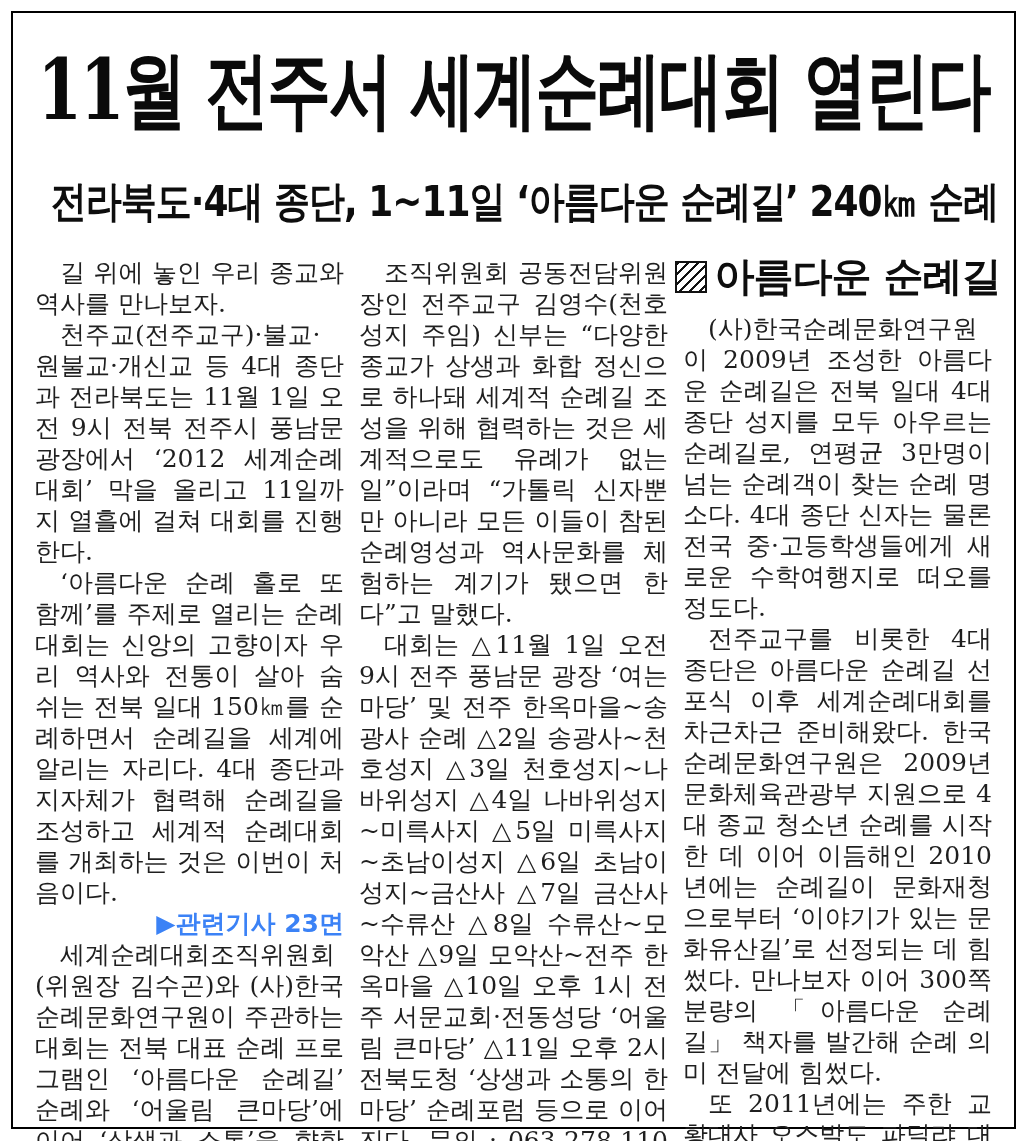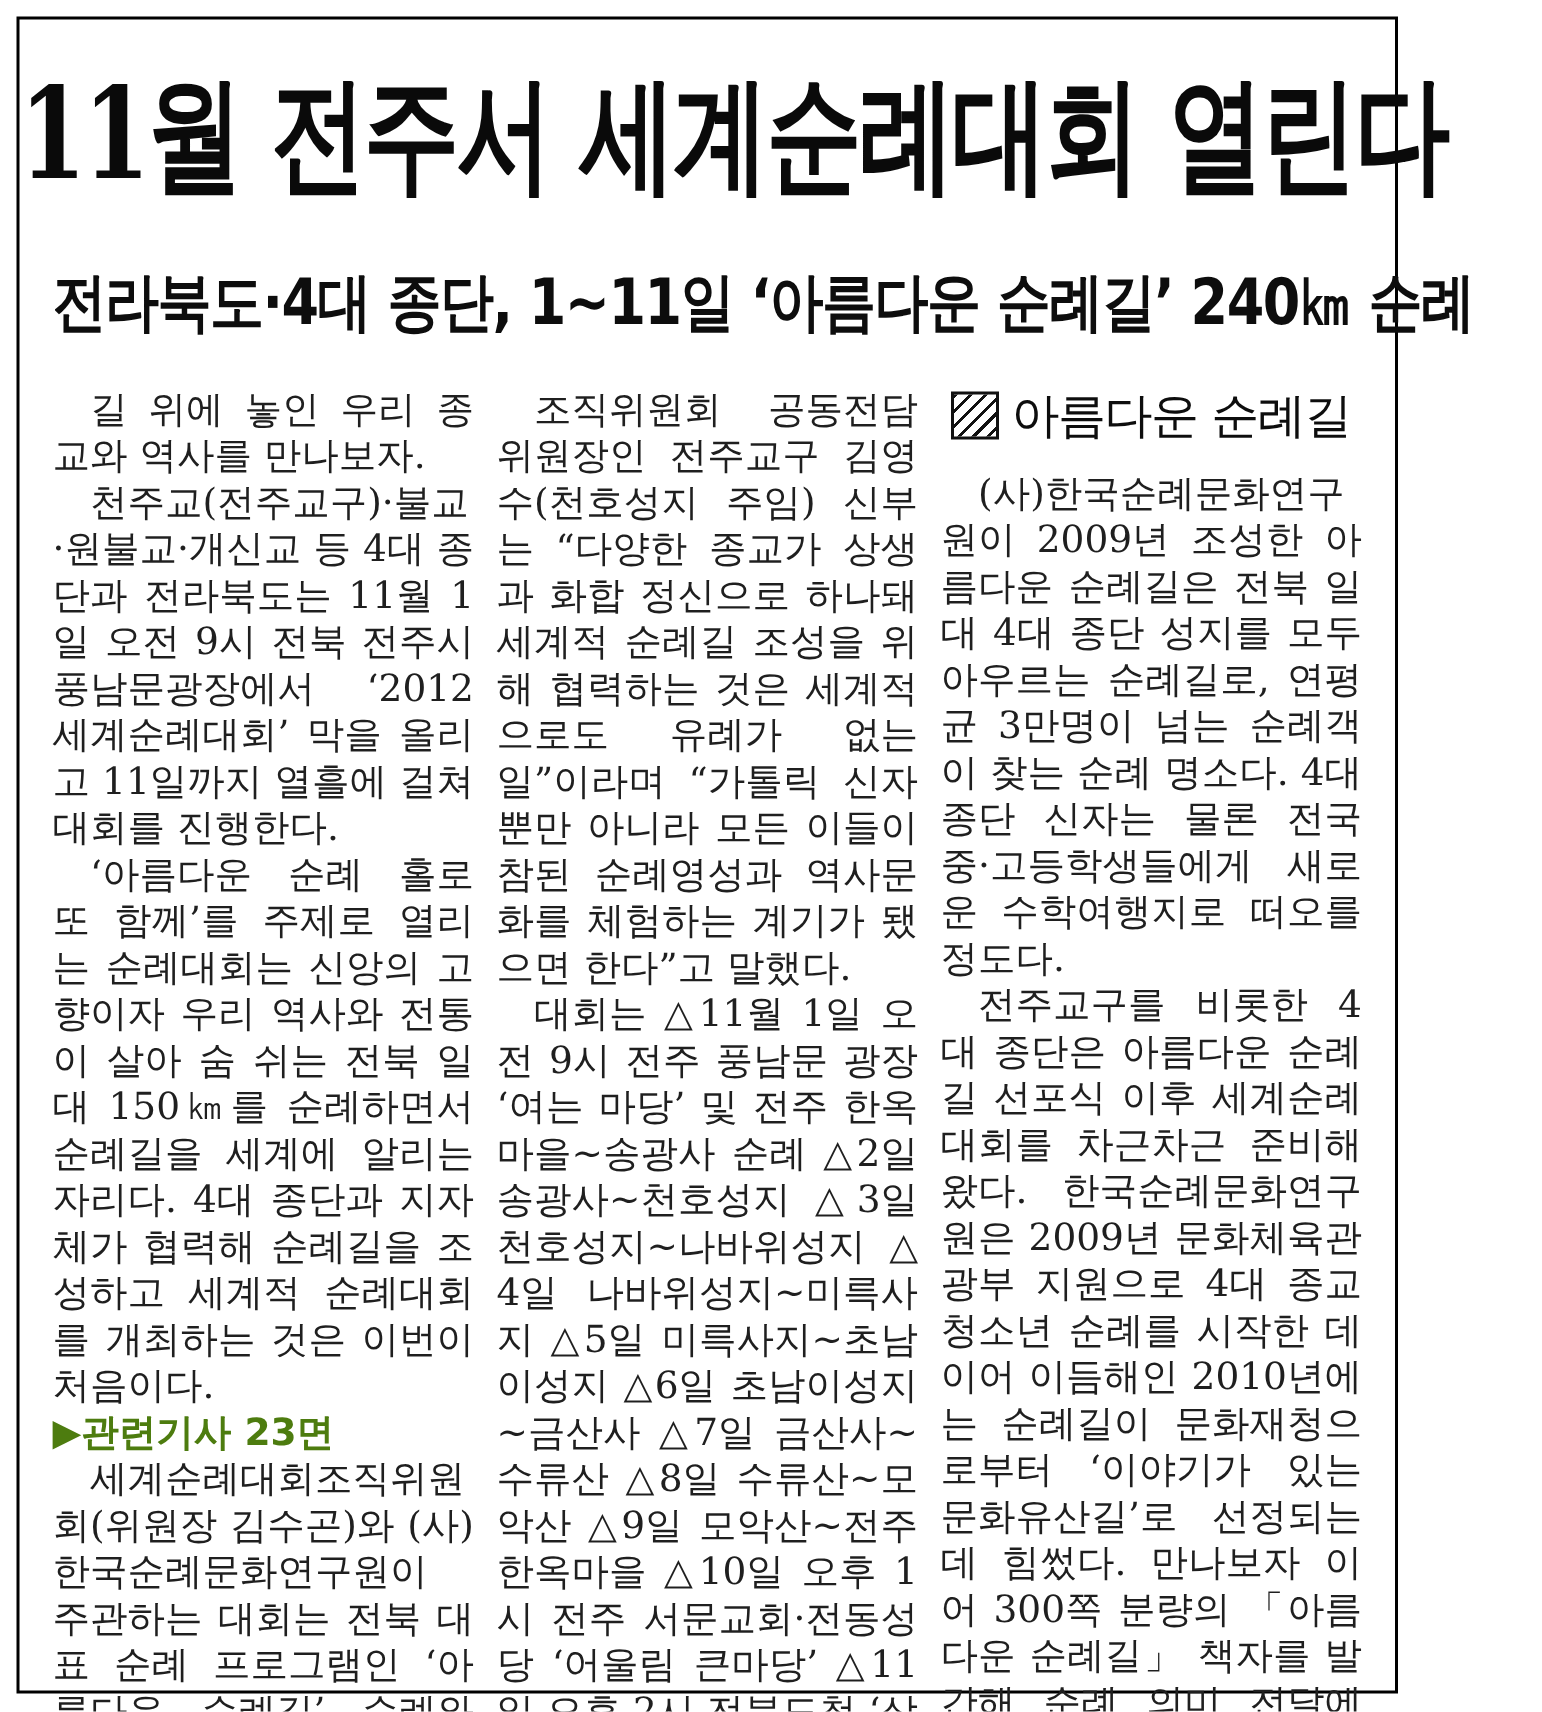--- a/index.html
+++ b/index.html
@@ -6,21 +6,21 @@
   body {
     width: 1028px; height: 1141px;
     background: #ffffff;
     font-family: "DejaVu Serif", serif;
     position: relative;
     overflow: hidden;
   }
   .frame {
     position: absolute;
     left: 11px; top: 11px;
-    width: 921px; height: 1118px;
+    width: 1005px; height: 1118px;
     border: 2px solid #000;
     box-sizing: border-box;
     background: #fff;
   }
   .headline {
     margin-top: 34px;
     text-align: center;
     font-weight: bold;
     color: #0a0a0a;
     font-size: 64px;
@@ -62,31 +62,32 @@
     color: #1f1f1f;
     text-align: justify;
     word-break: break-all;
   }
   .col p { margin: 0; }
   .para { text-indent: 25px; }
   .cont { text-indent: 0; }
   .related {
     font-family: "DejaVu Sans", "Liberation Sans", sans-serif;
     font-weight: bold;
+    text-align: right;
     text-indent: 0;
-    color: #4d7c0f;
+    color: #3b82f6;
   }
   .section-header {
     display: flex;
-    align-items: flex-end;
+    align-items: flex-start;
     justify-content: center;
     gap: 8px;
     font-family: "DejaVu Sans", "Liberation Sans", sans-serif;
-    font-weight: normal;
-    font-size: 32px;
+    font-weight: bold;
+    font-size: 40px;
     letter-spacing: -1px;
     color: #0d0d0d;
     margin: 4px 0 20px 0;
     white-space: nowrap;
   }
   .hatch-icon {
     display: inline-block;
     width: 32px; height: 32px;
     box-sizing: border-box;
     border: 2px solid #111;

